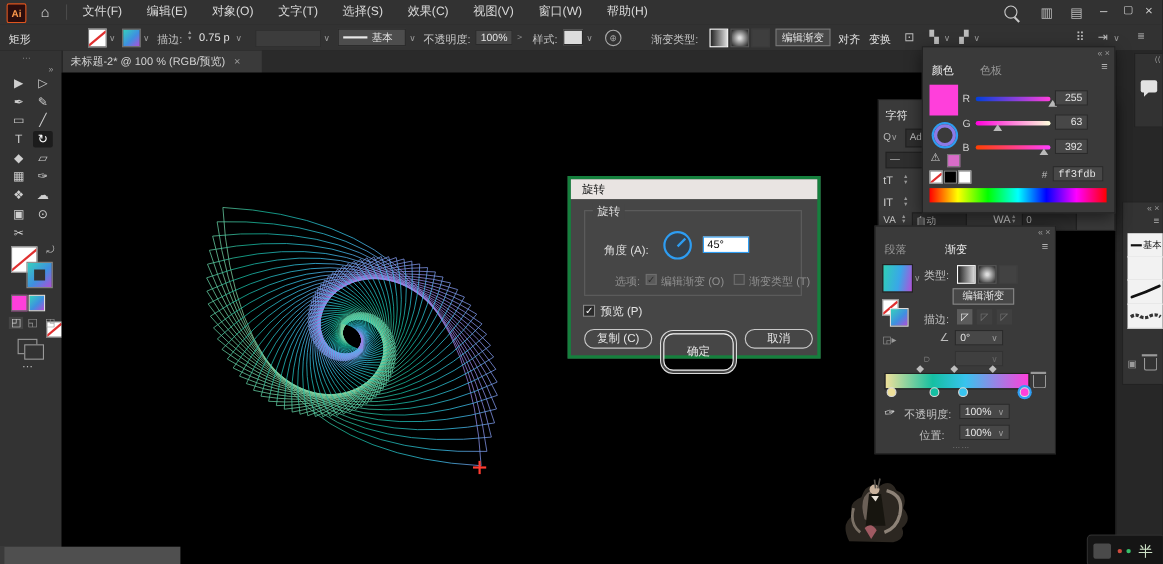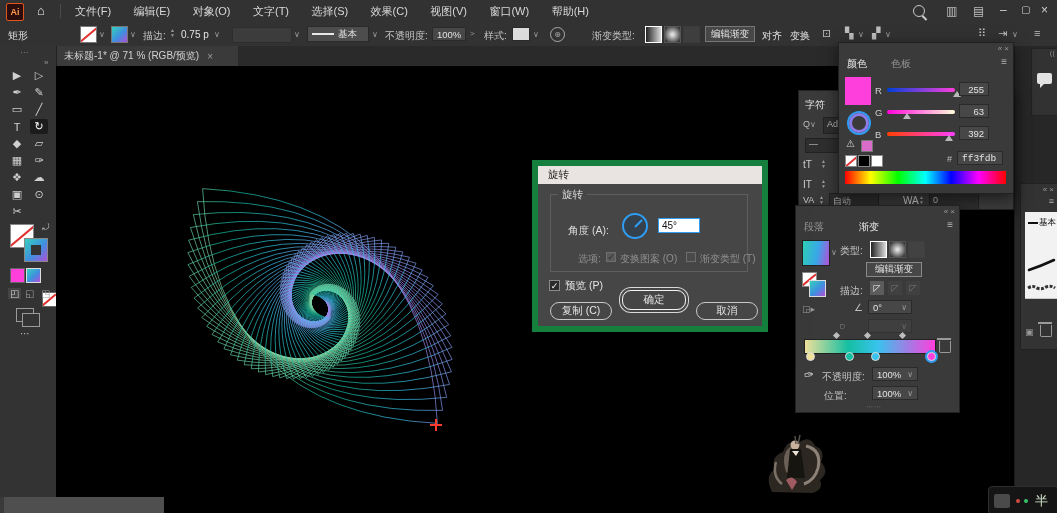--- a/index.html
+++ b/index.html
@@ -121,21 +121,21 @@
   <div class="a" style="left:872px;top:5px;font-size:11px;color:#bdbdbd;">▞</div>
   <div class="a caret" style="left:885px;top:8px;">∨</div>
   <div class="a" style="left:978px;top:5px;font-size:11px;color:#bdbdbd;">⠿</div>
   <div class="a" style="left:998px;top:5px;font-size:11px;color:#bdbdbd;">⇥</div>
   <div class="a caret" style="left:1012px;top:8px;">∨</div>
   <div class="a" style="left:1034px;top:5px;font-size:11px;color:#bdbdbd;">≡</div>
 </div>
 
 <div class="a" style="left:0;top:46px;width:1057px;height:20px;background:#2a2a2a;border-bottom:1px solid #1c1c1c;"></div>
 <div class="a" style="left:56px;top:46px;width:182px;height:20px;background:#3a3a3a;display:flex;align-items:center;padding:0 8px;box-sizing:border-box;">
-  <span style="font-size:10px;color:#d2d2d2;white-space:nowrap;">未标题-1* @ 71 % (RGB/预览)</span>
+  <span style="font-size:10px;color:#d2d2d2;white-space:nowrap;">未标题-2* @ 100 % (RGB/预览)</span>
   <span style="font-size:10px;color:#9a9a9a;margin-left:8px;">×</span>
 </div>
 
 <div class="a" style="left:0;top:46px;width:56px;height:467px;background:#333333;border-right:1px solid #222;">
   <div class="a" style="left:20px;top:2px;font-size:8px;color:#8a8a8a;letter-spacing:2px;">⋯</div>
   <div class="a" style="left:44px;top:12px;font-size:8px;color:#9a9a9a;">»</div>
 </div>
 <div class="a tool" style="left:8px;top:68px;">▶</div>
 <div class="a tool" style="left:30px;top:68px;">▷</div>
 <div class="a tool" style="left:8px;top:85px;">✒</div>
@@ -427,48 +427,48 @@
     <div class="stopchip" style="box-shadow: rgb(46, 157, 242) 0px 0px 0px 2px; left: 94%; background: rgb(255, 63, 219);"></div>
   </div>
   <div class="trash" style="position:absolute;right:8px;top:135px;"></div>
 
   <div style="position:absolute;left:8px;top:162px;font-size:12px;color:#cfcfcf;transform:rotate(-10deg);">✑</div>
   <div class="lbl" style="position:absolute;left:26px;top:164px;">不透明度:</div>
   <div class="box" style="position:absolute;left:76px;top:161px;width:46px;height:14px;justify-content:space-between;">
     <span>100%</span>
       <span class="caret">∨</span>
   </div>
-  <div class="lbl" style="position:absolute;left:28px;top:183px;">位置:</div>
+  <div class="lbl" style="position:absolute;left:40px;top:183px;">位置:</div>
   <div class="box" style="position:absolute;left:76px;top:180px;width:46px;height:14px;justify-content:space-between;">
     <span>100%</span>
       <span class="caret">∨</span>
   </div>
   <div style="position:absolute;left:70px;bottom:1px;font-size:7px;color:#8a8a8a;letter-spacing:1px;">⋯⋯</div>
 </div>
 
-<div class="a" style="left:516px;top:160px;width:224px;height:160px;z-index:10;background:#464646;border:6px solid #15803d;box-shadow:0 10px 30px rgba(0,0,0,.65);margin-left:16px;">
+<div class="a" style="left:516px;top:160px;width:224px;height:160px;z-index:10;background:#464646;border:3px solid #15803d;box-shadow:0 10px 30px rgba(0,0,0,.65);">
   <div style="height:18px;background:#e9e4e2;display:flex;align-items:center;padding:0 10px;">
     <span style="font-size:10.5px;color:#222;">旋转</span>
   </div>
   <div style="position:absolute;left:12px;top:28px;width:196px;height:76px;border:1px solid #5e5e5e;"></div>
   <div style="position:absolute;left:20px;top:22px;background:#464646;padding:0 4px;font-size:10.5px;color:#dcdcdc;">旋转</div>
   <div style="position:absolute;left:30px;top:58px;font-size:10.5px;color:#dcdcdc;">角度 (A):</div>
   <div style="position:absolute;left:84px;top:47px;width:26px;height:26px;border-radius:50%;border:2.5px solid #2e9df2;box-sizing:border-box;background:#35414d;">
     <div style="position:absolute;left:10px;top:2px;width:2px;height:10px;background:#2e9df2;transform:rotate(45deg);transform-origin:bottom center;"></div>
   </div>
   <input style="position: absolute; left: 120px; top: 52px; width: 34px; height: 13px; background: rgb(255, 255, 255); border: 1.5px solid rgb(46, 157, 242); font-size: 10px; color: rgb(17, 17, 17); padding: 0px 3px; font-family: inherit;" value="45°">
   <div class="dis" style="position:absolute;left:40px;top:86px;font-size:10px;">选项:</div>
   <div class="cb" style="position:absolute;left:68px;top:86px;background:#5a5a5a;border-color:#6e6e6e;color:#2e2e2e;">✓</div>
-  <div class="dis" style="position:absolute;left:82px;top:86px;font-size:10px;">变换图案 (O)</div>
+  <div class="dis" style="position:absolute;left:82px;top:86px;font-size:10px;">编辑渐变 (O)</div>
   <div class="cb" style="position:absolute;left:148px;top:86px;background:#4a4a4a;border-color:#6e6e6e;"></div>
   <div class="dis" style="position:absolute;left:162px;top:86px;font-size:10px;">渐变类型 (T)</div>
   <div class="cb" style="position:absolute;left:11px;top:114px;width:11px;height:11px;">✓</div>
   <div style="position:absolute;left:27px;top:113px;font-size:10.5px;color:#e2e2e2;">预览 (P)</div>
   <button class="pillbtn" style="position:absolute;left:12px;top:136px;width:62px;height:18px;">复制 (C)</button>
-  <button class="pillbtn" style="position:absolute;left:84px;top:124px;width:64px;height:20px;border:1.5px solid #f2f2f2;box-shadow:0 0 0 2px #464646,0 0 0 3px #d9d9d9;">确定</button>
+  <button class="pillbtn" style="position:absolute;left:84px;top:140px;width:64px;height:34px;border:1.5px solid #f2f2f2;box-shadow:0 0 0 2px #464646,0 0 0 3px #d9d9d9;">确定</button>
   <button class="pillbtn" style="position:absolute;left:158px;top:136px;width:62px;height:18px;">取消</button>
 </div>
 
 <div class="a" style="left:988px;top:486px;width:69px;height:27px;background:#151515;border:1px solid #2e2e2e;border-radius:4px;z-index:11;display:flex;align-items:center;">
   <div style="width:16px;height:14px;background:#4a4a4a;border-radius:2px;margin-left:5px;"></div>
   <div style="width:4px;height:4px;border-radius:50%;background:#d04b3e;margin-left:6px;"></div>
   <div style="width:4px;height:4px;border-radius:50%;background:#39c06a;margin-left:4px;"></div>
   <span style="font-size:13px;color:#cfe3c8;margin-left:7px;">半</span>
 </div>
 

